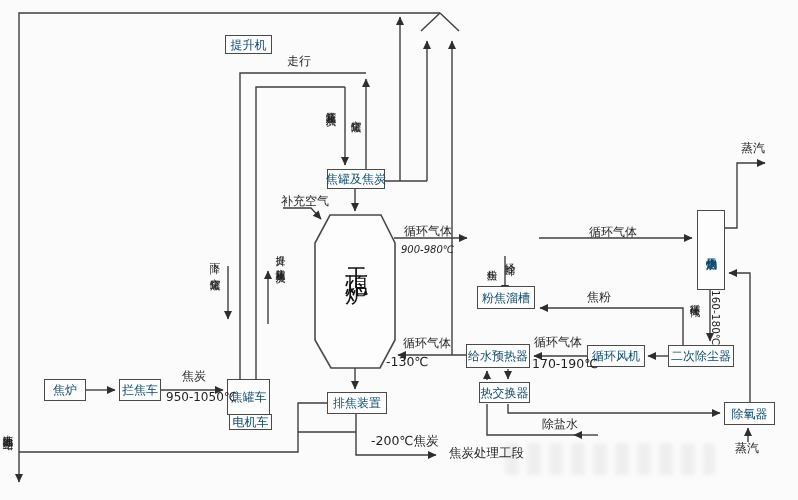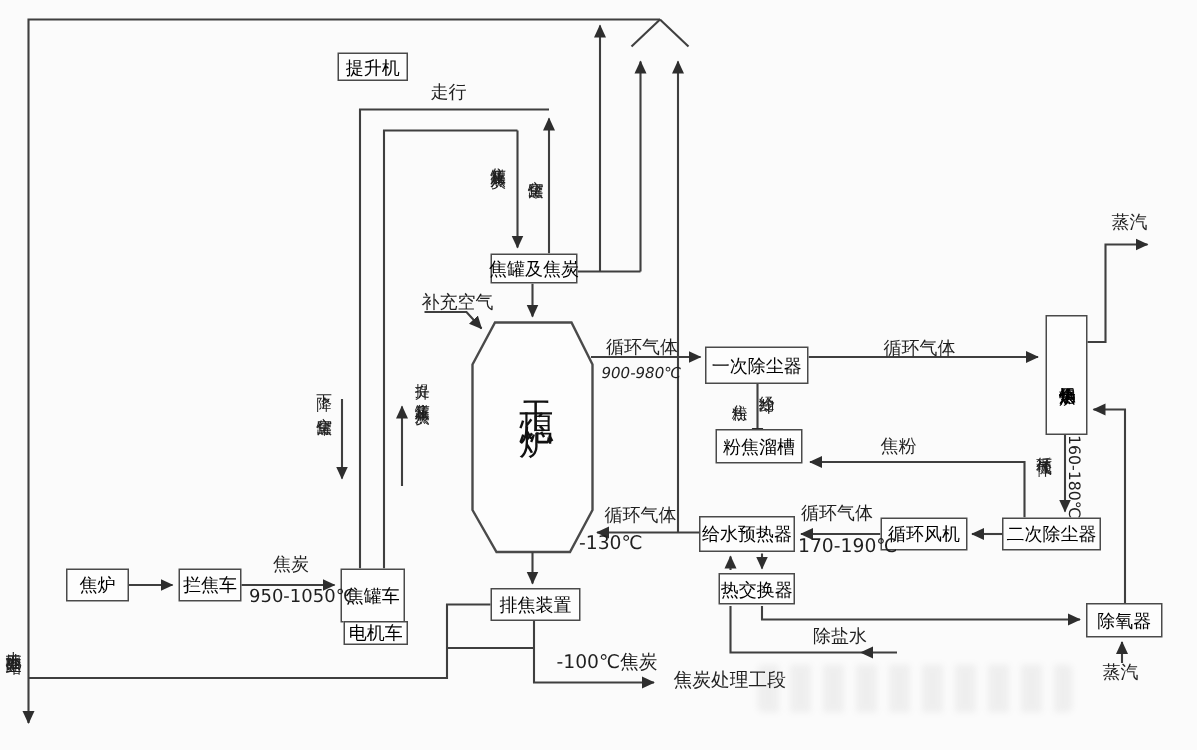--- a/index.html
+++ b/index.html
@@ -5,21 +5,21 @@
   html,body{margin:0;padding:0;background:#fff;}
   #stage{
     position:relative;width:798px;height:500px;background:#fbfbfb;
     font-family:"DejaVu Sans","Liberation Sans",sans-serif;color:#222;
     overflow:hidden;
   }
   #flow-svg{position:absolute;left:0;top:0;width:798px;height:500px;}
   .box{
     position:absolute;box-sizing:border-box;border:1.5px solid #4a4a4a;background:#fdfdfd;
     display:flex;align-items:center;justify-content:center;
-    font-size:12px;line-height:1;white-space:nowrap;color:#000000;
+    font-size:12px;line-height:1;white-space:nowrap;color:#0c4a6e;
   }
   .lbl{position:absolute;font-size:12px;line-height:1.1;white-space:nowrap;color:#1f1f1f;}
   .v{writing-mode:vertical-rl;text-orientation:upright;white-space:normal;line-height:1.0;letter-spacing:1px;}
   .vr{writing-mode:vertical-rl;text-orientation:sideways;white-space:normal;line-height:1.0;}
   .boiler{writing-mode:vertical-rl;text-orientation:upright;font-size:11px;letter-spacing:0;}
   .vessel-text{
     position:absolute;left:342px;top:249px;writing-mode:vertical-rl;text-orientation:upright;
     font-size:23px;letter-spacing:7px;color:#111;font-weight:500;
   }
   .wm{position:absolute;left:505px;top:443px;width:210px;height:32px;opacity:.10;filter:blur(2px);
@@ -100,23 +100,20 @@
     </div>
   <div class="box" style="left:227px;top:379px;width:43px;height:36px;">
       <span>焦罐车</span>
     </div>
   <div class="box" style="left:229px;top:414px;width:43px;height:16px;">
       <span>电机车</span>
     </div>
   <div class="box" style="left:327px;top:392px;width:60px;height:22px;">
       <span>排焦装置</span>
     </div>
-  <div class="box" style="left:470px;top:231px;width:69px;height:25px;">
-      <span>一次除尘器</span>
-    </div>
   <div class="box" style="left:477px;top:286px;width:58px;height:23px;justify-content:center;">
       <span>粉焦溜槽</span>
     </div>
   <div class="box" style="left:466px;top:344px;width:64px;height:24px;text-align:right;">
       <span>给水预热器</span>
     </div>
   <div class="box" style="left:479px;top:382px;width:51px;height:21px;">
       <span>热交换器</span>
     </div>
   <div class="box" style="left:587px;top:345px;width:58px;height:22px;">
@@ -150,20 +147,20 @@
   <div class="lbl v" style="left:487px;top:261px;font-size:10.5px;">焦粉</div>
   <div class="lbl v" style="left:505px;top:255px;font-size:10.5px;">经冷却</div>
   <div class="lbl" style="left:587px;top:291px;">焦粉</div>
   <div class="lbl v" style="left:690px;top:296px;font-size:10.5px;">循环气体</div>
   <div class="lbl vr" style="left:710px;top:290px;font-size:10.5px;">160-180℃</div>
   <div class="lbl" style="left:534px;top:336px;">循环气体</div>
   <div class="lbl" style="left:532px;top:357px;font-size:12.5px;">170-190℃</div>
   <div class="lbl" style="left:403px;top:337px;">循环气体</div>
   <div class="lbl" style="left:386px;top:355px;font-size:12.5px;">-130℃</div>
 
-  <div class="lbl" style="left:371px;top:434px;font-size:12.5px;">-100℃焦炭</div>
+  <div class="lbl" style="left:371px;top:434px;font-size:12.5px;">-200℃焦炭</div>
   <div class="lbl" style="left:449px;top:446px;font-size:12.5px;">焦炭处理工段</div>
   <div class="lbl" style="left:542px;top:418px;">除盐水</div>
   <div class="lbl" style="left:741px;top:142px;">蒸汽</div>
   <div class="lbl" style="left:735px;top:442px;">蒸汽</div>
 
   <div class="wm"></div>
 </div>
 
 </body></html>

